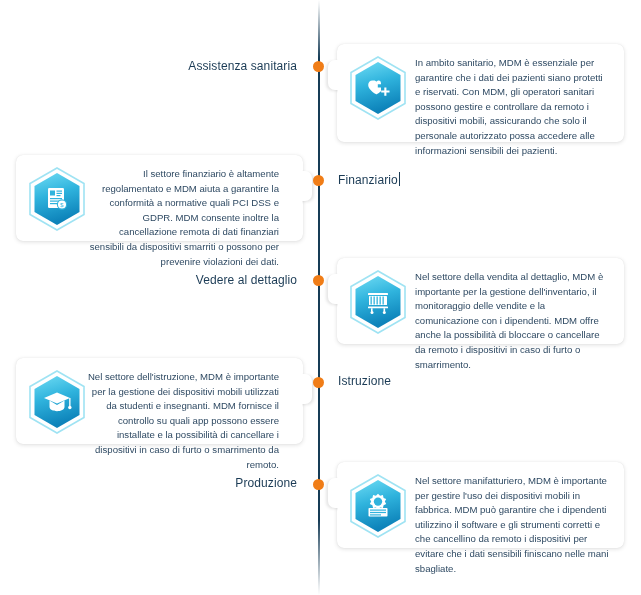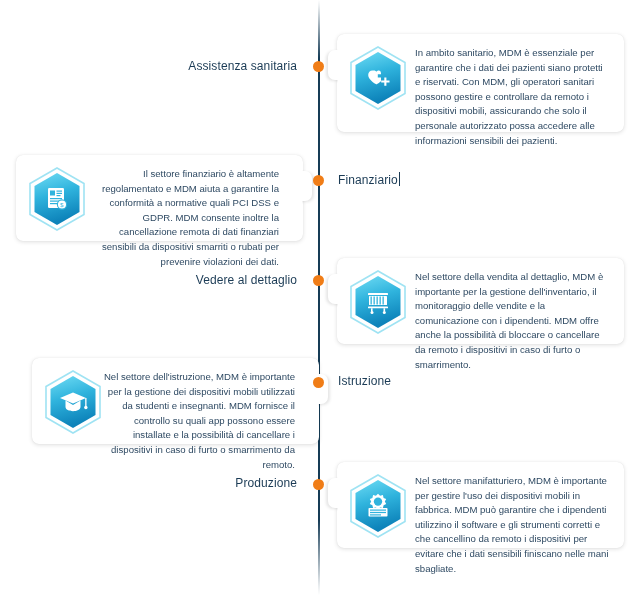--- a/index.html
+++ b/index.html
@@ -130,24 +130,24 @@
     position: relative;
     width: 58px;
     height: 64px;
     flex: 0 0 58px;
   }
   .card.left-card .hex-wrap { order: 0; }
 
   .hex-svg { display: block; }
 
   
-  #card-1 { left: 337px; top: 34px;  width: 287px; height: 98px; justify-content: flex-end; }
+  #card-1 { left: 337px; top: 44px;  width: 287px; height: 98px; justify-content: flex-end; }
   #card-2 { left: 16px;  top: 155px; width: 287px; height: 86px; }
   #card-3 { left: 337px; top: 258px; width: 287px; height: 86px; }
-  #card-4 { left: 32px;  top: 358px; width: 287px; height: 86px; }
+  #card-4 { left: 16px;  top: 358px; width: 287px; height: 86px; }
   #card-5 { left: 337px; top: 462px; width: 287px; height: 86px; }
 
   #label-1 { right: 344px; top: 59px; }
   #label-2 { left: 338px;  top: 172px; }
   #label-3 { right: 344px; top: 273px; }
   #label-4 { left: 338px;  top: 374px; text-align: center; }
   #label-5 { right: 344px; top: 476px; margin-left: 18px; }
 
   #dot-1 { top: 61px; }
   #dot-2 { top: 175px; }
@@ -221,21 +221,21 @@
             <rect x="28.5" y="25.8" width="5.5" height="1.2" fill="#2fb3dd"></rect>
             <rect x="28.5" y="28" width="4" height="1.2" fill="#2fb3dd"></rect>
             <rect x="22" y="31" width="12" height="1.2" fill="#2fb3dd"></rect>
             <rect x="22" y="33.5" width="9" height="1.2" fill="#2fb3dd"></rect>
             <rect x="22" y="36" width="11" height="1.2" fill="#2fb3dd"></rect>
             <circle cx="34" cy="37.5" r="4.6" fill="#ffffff" stroke="#2fb3dd" stroke-width="1.1"></circle>
             <text x="34" y="40" font-size="6" fill="#2fb3dd" text-anchor="middle" font-family="Liberation Sans, sans-serif">$</text>
           </g>
         </svg>
       </div>
-      <div class="card-text" style="color: rgb(47, 74, 99);">Il settore finanziario è altamente regolamentato e MDM aiuta a garantire la conformità a normative quali PCI DSS e GDPR. MDM consente inoltre la cancellazione remota di dati finanziari sensibili da dispositivi smarriti o rubati per prevenire violazioni dei dati.</div>
+      <div class="card-text" style="color: rgb(47, 74, 99);">Il settore finanziario è altamente regolamentato e MDM aiuta a garantire la conformità a normative quali PCI DSS e GDPR. MDM consente inoltre la cancellazione remota di dati finanziari sensibili da dispositivi smarriti o possono per prevenire violazioni dei dati.</div>
     </div>
   </div>
 
   <div class="axis-dot" id="dot-3" style="background: rgb(240, 125, 23);"></div>
 
   <div class="side-label left" id="label-3" style="color: rgb(27, 59, 85);">
     <span>Vedere al dettaglio</span>
   </div>
 
   <div class="card right-card" id="card-3">

